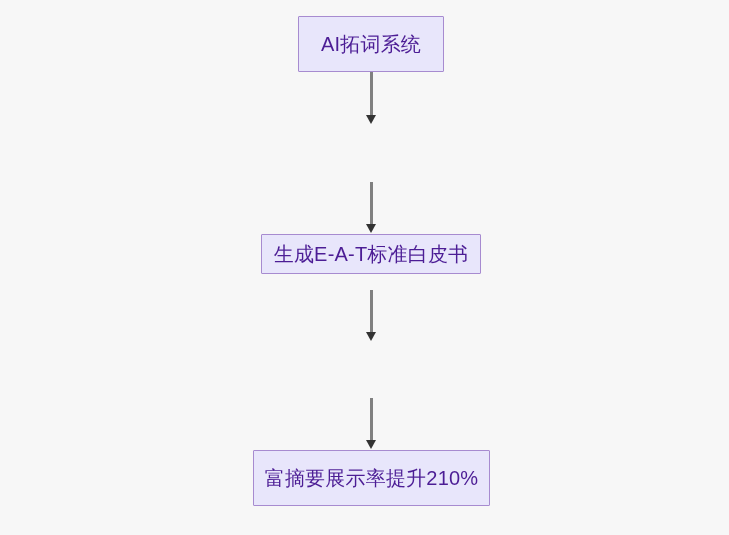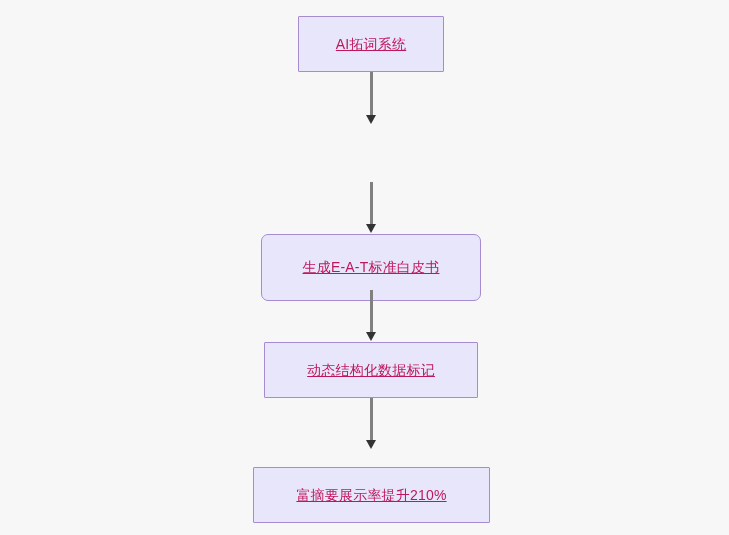--- a/index.html
+++ b/index.html
@@ -23,27 +23,26 @@
 
   .flow-node {
     position: absolute;
     box-sizing: border-box;
     background: #e8e6fb;
     border: 1.6px solid #a78bd0;
     border-radius: 1px;
     display: flex;
     align-items: center;
     justify-content: center;
-    color: #be185d;
-    font-size: 14px;
+    color: #4c1d95;
+    font-size: 20px;
     line-height: 1.2;
     letter-spacing: 0.2px;
     white-space: nowrap;
     user-select: none;
-    text-decoration: underline;
   }
 
   .flow-node-label {
     display: block;
   }
 
   .flow-edge {
     position: absolute;
     width: 3px;
     background: #808080;
@@ -54,23 +53,23 @@
     width: 0;
     height: 0;
     border-left: 5.5px solid transparent;
     border-right: 5.5px solid transparent;
     border-top: 9px solid #333333;
   }
 
   
   #node-0 { left: 298px; top: 16px;  width: 146px; height: 56px; }
   #node-1 { left: 276px; top: 125px; width: 190px; height: 57px; }
-  #node-2 { left: 261px; top: 234px; width: 220px; height: 67px; border-radius: 7px; }
+  #node-2 { left: 261px; top: 234px; width: 220px; height: 40px; }
   #node-3 { left: 264px; top: 342px; width: 214px; height: 56px; }
-  #node-4 { left: 253px; top: 467px; width: 237px; height: 56px; }
+  #node-4 { left: 253px; top: 450px; width: 237px; height: 56px; }
 
   
   #edge-0 { left: 369.5px; top: 72px;  height: 45px; }
   #edge-1 { left: 369.5px; top: 182px; height: 44px; }
   #edge-2 { left: 369.5px; top: 290px; height: 44px; }
   #edge-3 { left: 369.5px; top: 398px; height: 44px; }
 
   #arrow-0 { left: 365.5px; top: 115px; }
   #arrow-1 { left: 365.5px; top: 224px; }
   #arrow-2 { left: 365.5px; top: 332px; }
@@ -92,23 +91,20 @@
   <div class="flow-edge" id="edge-1"></div>
   <div class="flow-arrowhead" id="arrow-1"></div>
 
   <div class="flow-node" id="node-2">
     <span class="flow-node-label">生成E-A-T标准白皮书</span>
   </div>
 
   <div class="flow-edge" id="edge-2"></div>
   <div class="flow-arrowhead" id="arrow-2"></div>
 
-  <div class="flow-node" id="node-3">
-    <span class="flow-node-label">动态结构化数据标记</span>
-  </div>
 
   <div class="flow-edge" id="edge-3"></div>
   <div class="flow-arrowhead" id="arrow-3"></div>
 
   <div class="flow-node" id="node-4">
     <span class="flow-node-label">富摘要展示率提升210%</span>
   </div>
 
 </div>
 

